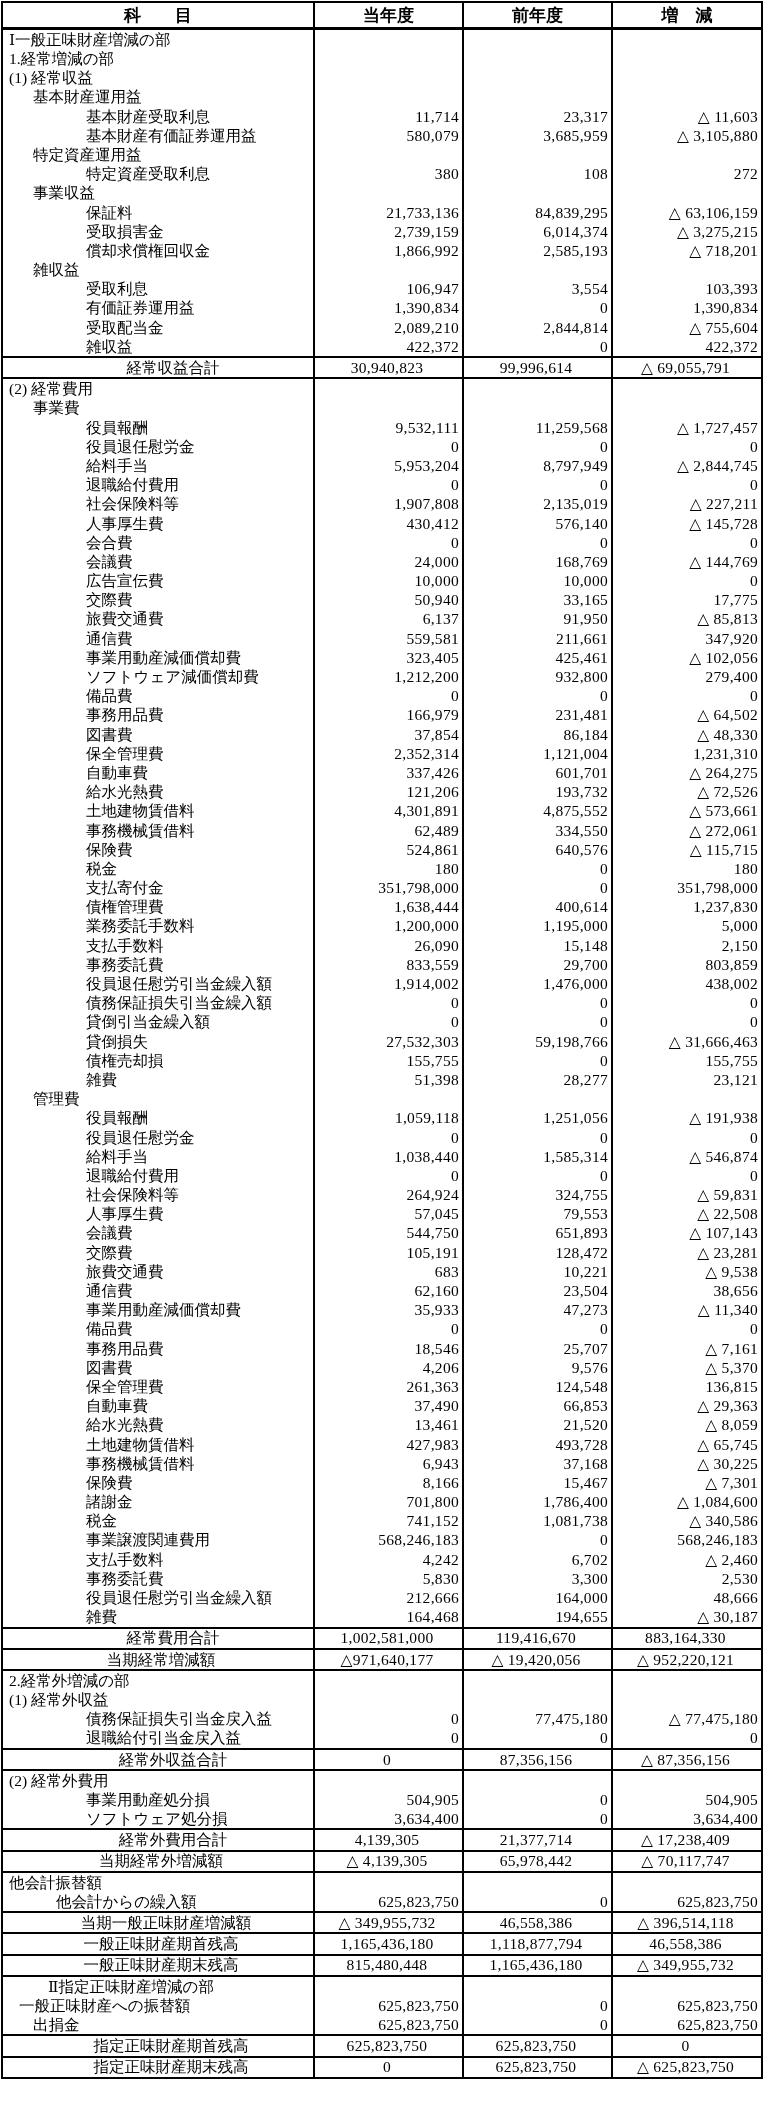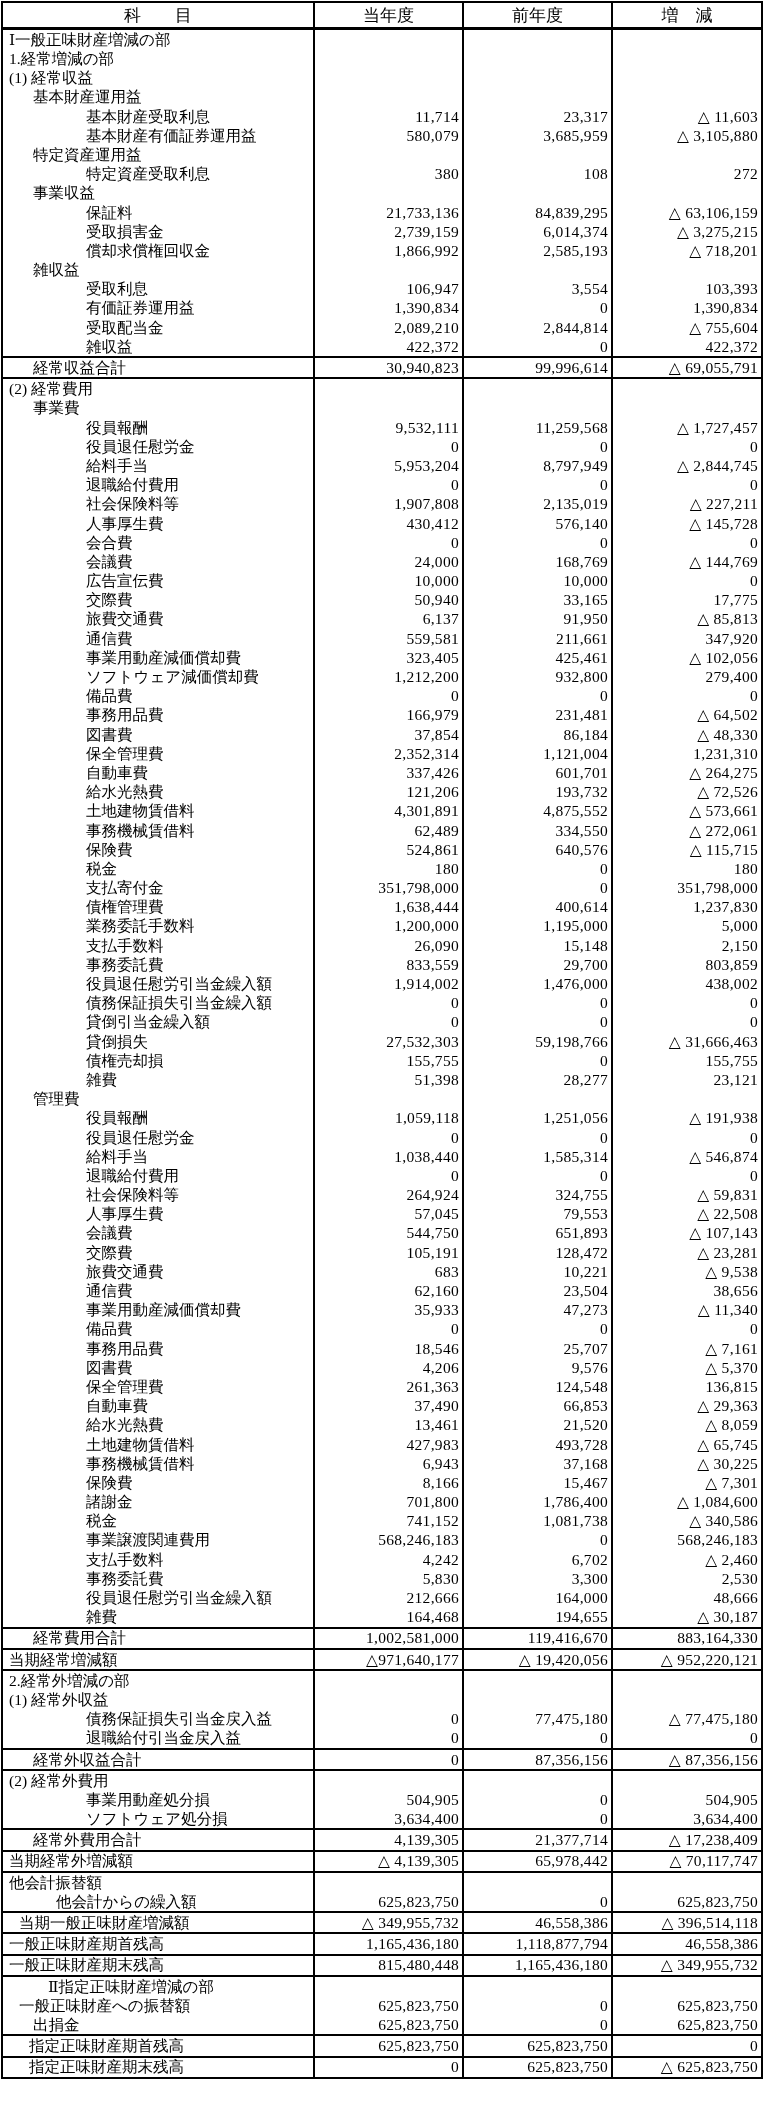--- a/index.html
+++ b/index.html
@@ -2,27 +2,27 @@
 <html lang="ja"><head>
 <meta charset="utf-8">
 <style>
   html,body{margin:0;padding:0;background:#fff;}
   body{width:764px;font-family:"Liberation Serif","DejaVu Serif",serif;color:#000;}
   table{border-collapse:collapse;table-layout:fixed;width:762px;margin:1px;border:2.5px solid #000;}
   col.c-item{width:312px}
   col.c-cur{width:149px}
   col.c-pri{width:149px}
   col.c-chg{width:150px}
-  th{font-weight:normal;font-size:17px;height:24px;text-align:center;
+  th{font-weight:bold;font-size:17px;height:24px;text-align:center;
      border:2px solid #000;border-bottom:3px solid #000;padding:0;line-height:1;}
   td{height:19.2px;font-size:15.5px;line-height:1;padding:0;white-space:nowrap;
      border-left:2px solid #000;border-right:2px solid #000;vertical-align:middle;}
   td.num{text-align:right;padding-right:3px;letter-spacing:0.3px;}
   td.label{text-align:left;overflow:visible;}
-  tr.total td{border-top:2.5px solid #000;border-bottom:2.5px solid #000;}
+  tr.total td{border-top:2.5px solid #000;border-bottom:2.5px solid #000;text-align:center;}
   tr.bold td.label{font-weight:normal;padding-left:45px;}
   .ind0{padding-left:6px}
   .ind1{padding-left:6px}
   .ind2{padding-left:16px}
   .ind3{padding-left:26px}
   .ind4{padding-left:30px}
   .ind5{padding-left:53px}
   .ind6{padding-left:83px}
 </style>
 </head>

